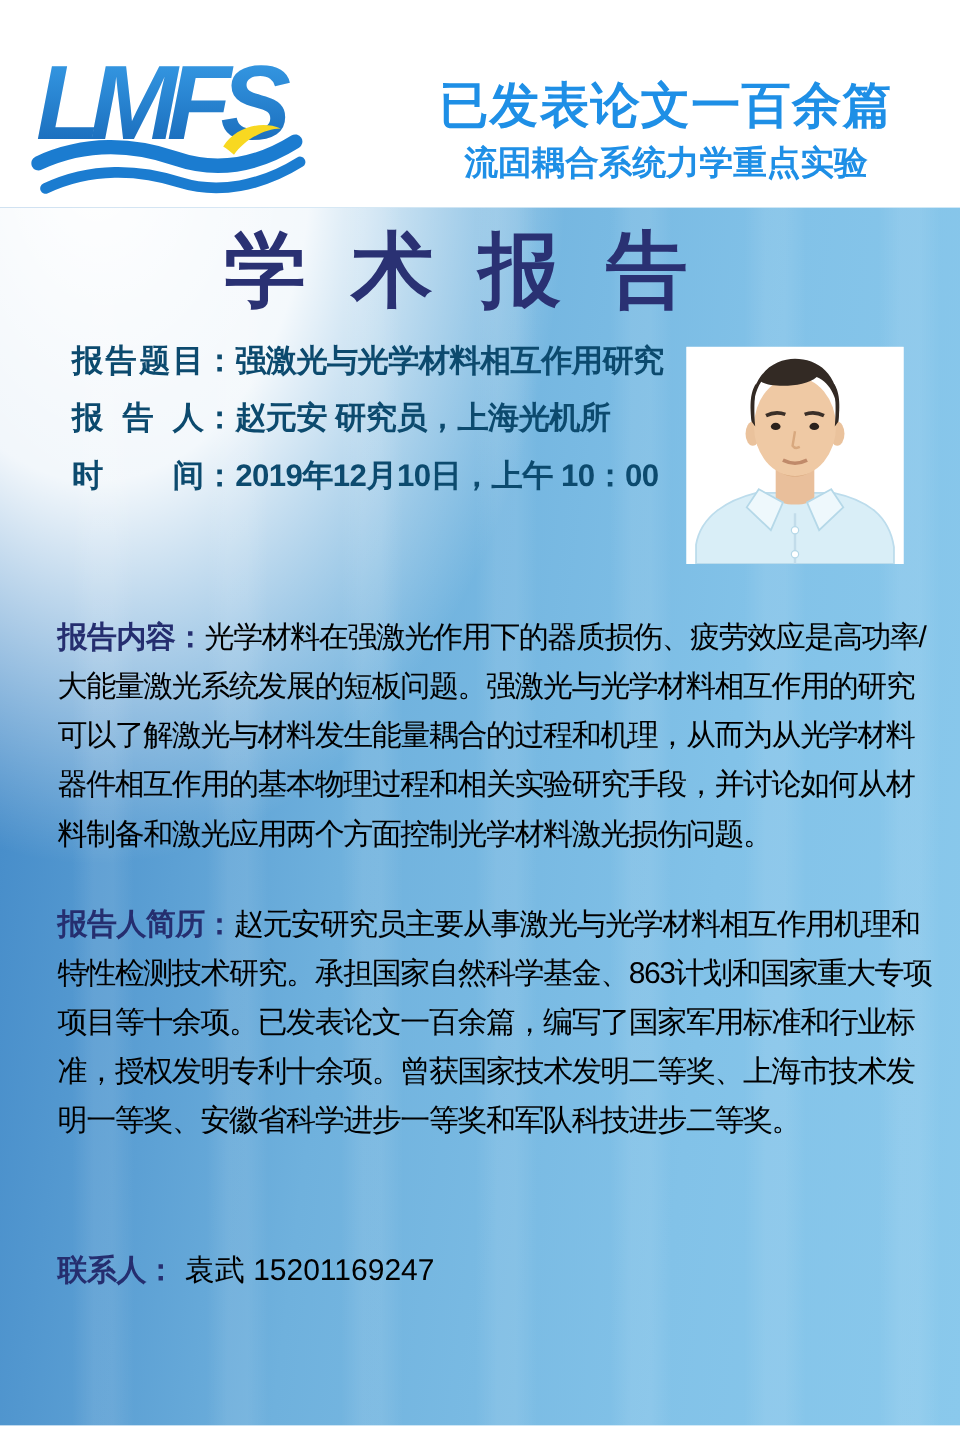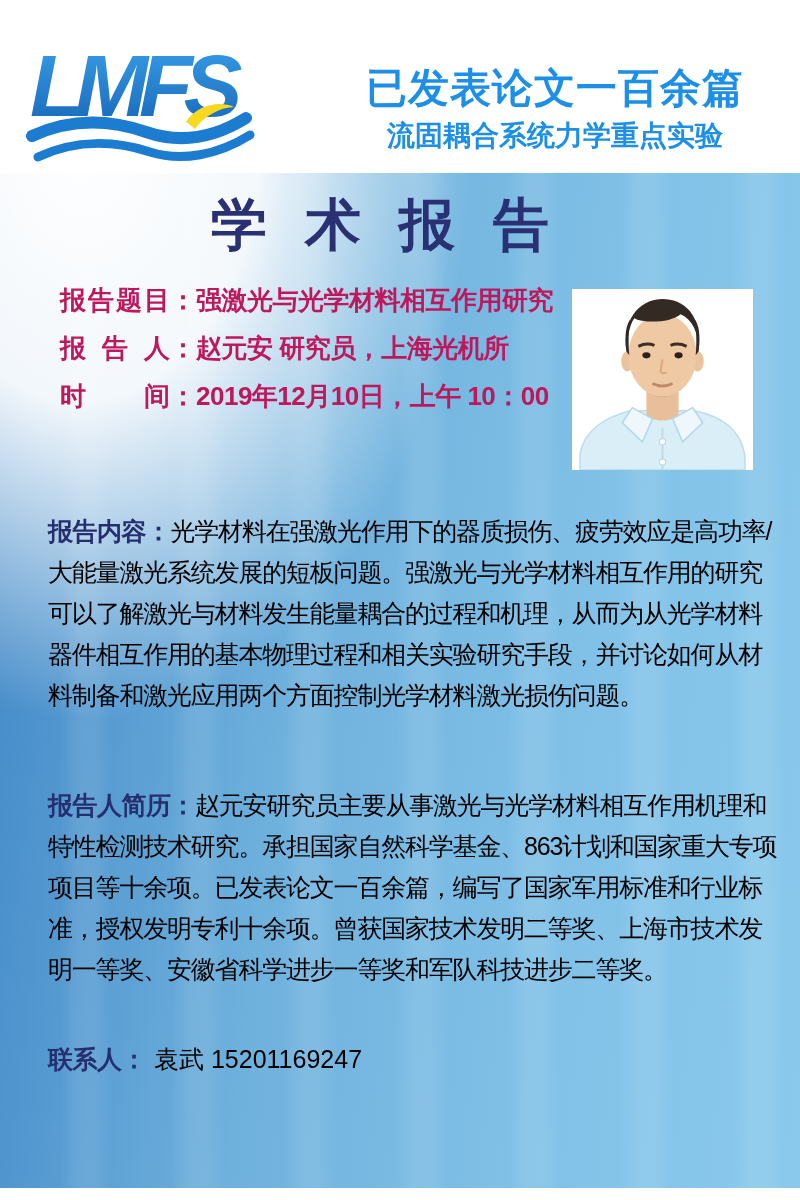--- a/index.html
+++ b/index.html
@@ -20,39 +20,39 @@
     background:
       repeating-linear-gradient(90deg, rgba(255,255,255,0) 0px, rgba(255,255,255,0) 60px,
         rgba(255,255,255,0.09) 78px, rgba(255,255,255,0.09) 94px, rgba(255,255,255,0) 112px),
       radial-gradient(ellipse 560px 840px at 10% -4%, #ffffff 0%, rgba(255,255,255,0.93) 32%, rgba(255,255,255,0) 70%),
       linear-gradient(97deg, #3f86c6 0%, #6fb1dd 38%, #82c2e8 72%, #8ac9ec 100%);
   }
   .footer-strip { position:absolute; left:0; top:1188px; width:800px; height:12px; background:#ffffff; }
 
   
   .page-title { position:absolute; top:193px; left:0; width:760px; text-align:center;
-    font-size:56px; line-height:64px; font-weight:bold; color:#2a3173;
+    font-size:68px; line-height:64px; font-weight:bold; color:#2a3173;
     letter-spacing:38px; padding-left:38px; }
 
   
   .info { position:absolute; top:284px; left:60px; width:520px; }
   .info-row { height:48px; font-size:26px; line-height:32px; font-weight:bold;
-    color:#be185d; white-space:nowrap; }
+    color:#0c4a6e; white-space:nowrap; }
   .info-label { display:inline-block; width:110px; text-align:justify; text-align-last:justify; vertical-align:top; }
   .info-colon { display:inline-block; vertical-align:top; }
   .info-value { display:inline-block; vertical-align:top; letter-spacing:-0.5px; }
 
   
   .photo { position:absolute; left:572px; top:289px; width:181px; height:181px; background:#fff; }
   .photo svg { display:block; width:100%; height:100%; }
 
   
   .para { position:absolute; left:48px; width:712px; color:#000; }
   .para-content { top:511px; }
-  .para-bio { top:785px; }
+  .para-bio { top:750px; }
   .pline { font-size:25px; line-height:41px; letter-spacing:-1.2px;
     font-weight:500; white-space:nowrap; }
   .plabel { color:#252e6f; font-weight:bold; letter-spacing:-0.5px; }
 
   
   .contact { position:absolute; left:48px; top:1039px; font-size:25px; line-height:40px; white-space:nowrap; }
   .contact .plabel { margin-right:8px; }
   .contact-value { color:#000; font-weight:500; letter-spacing:0; }
 </style>
 </head>

